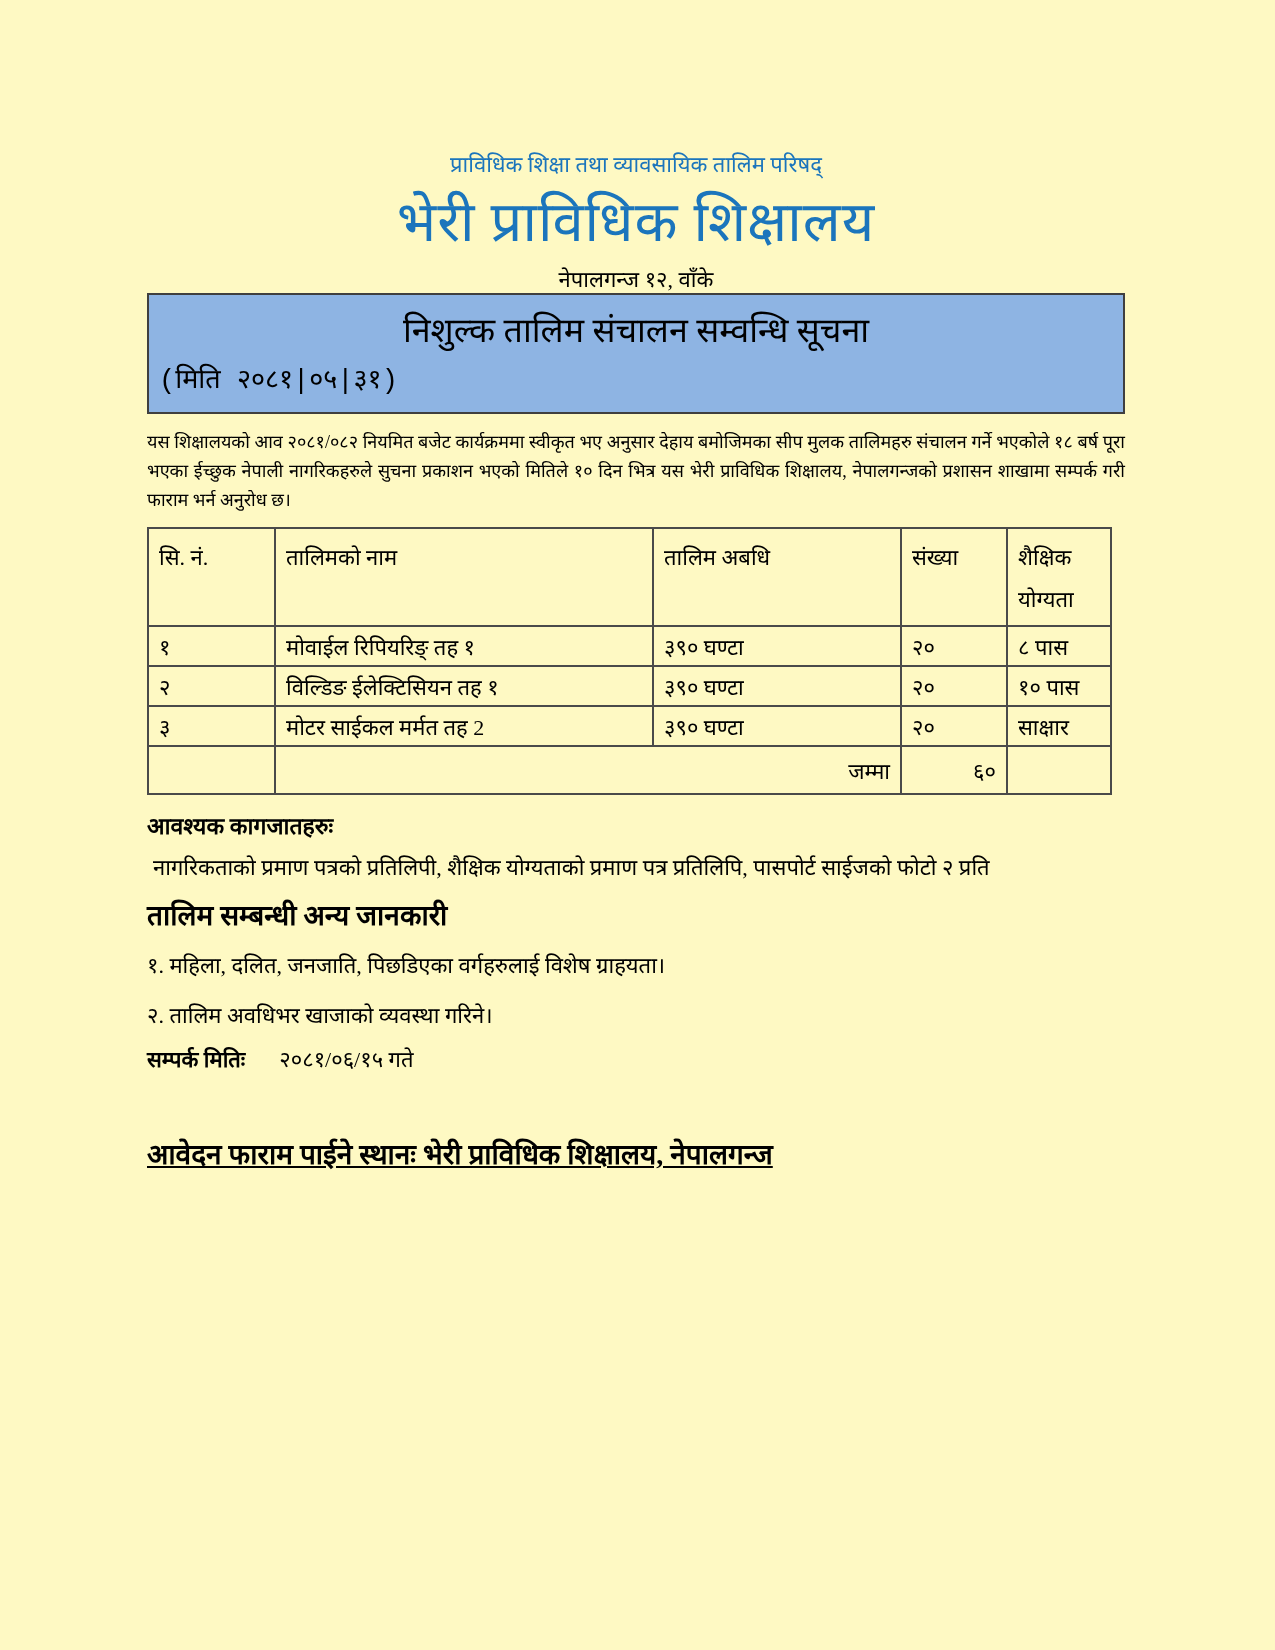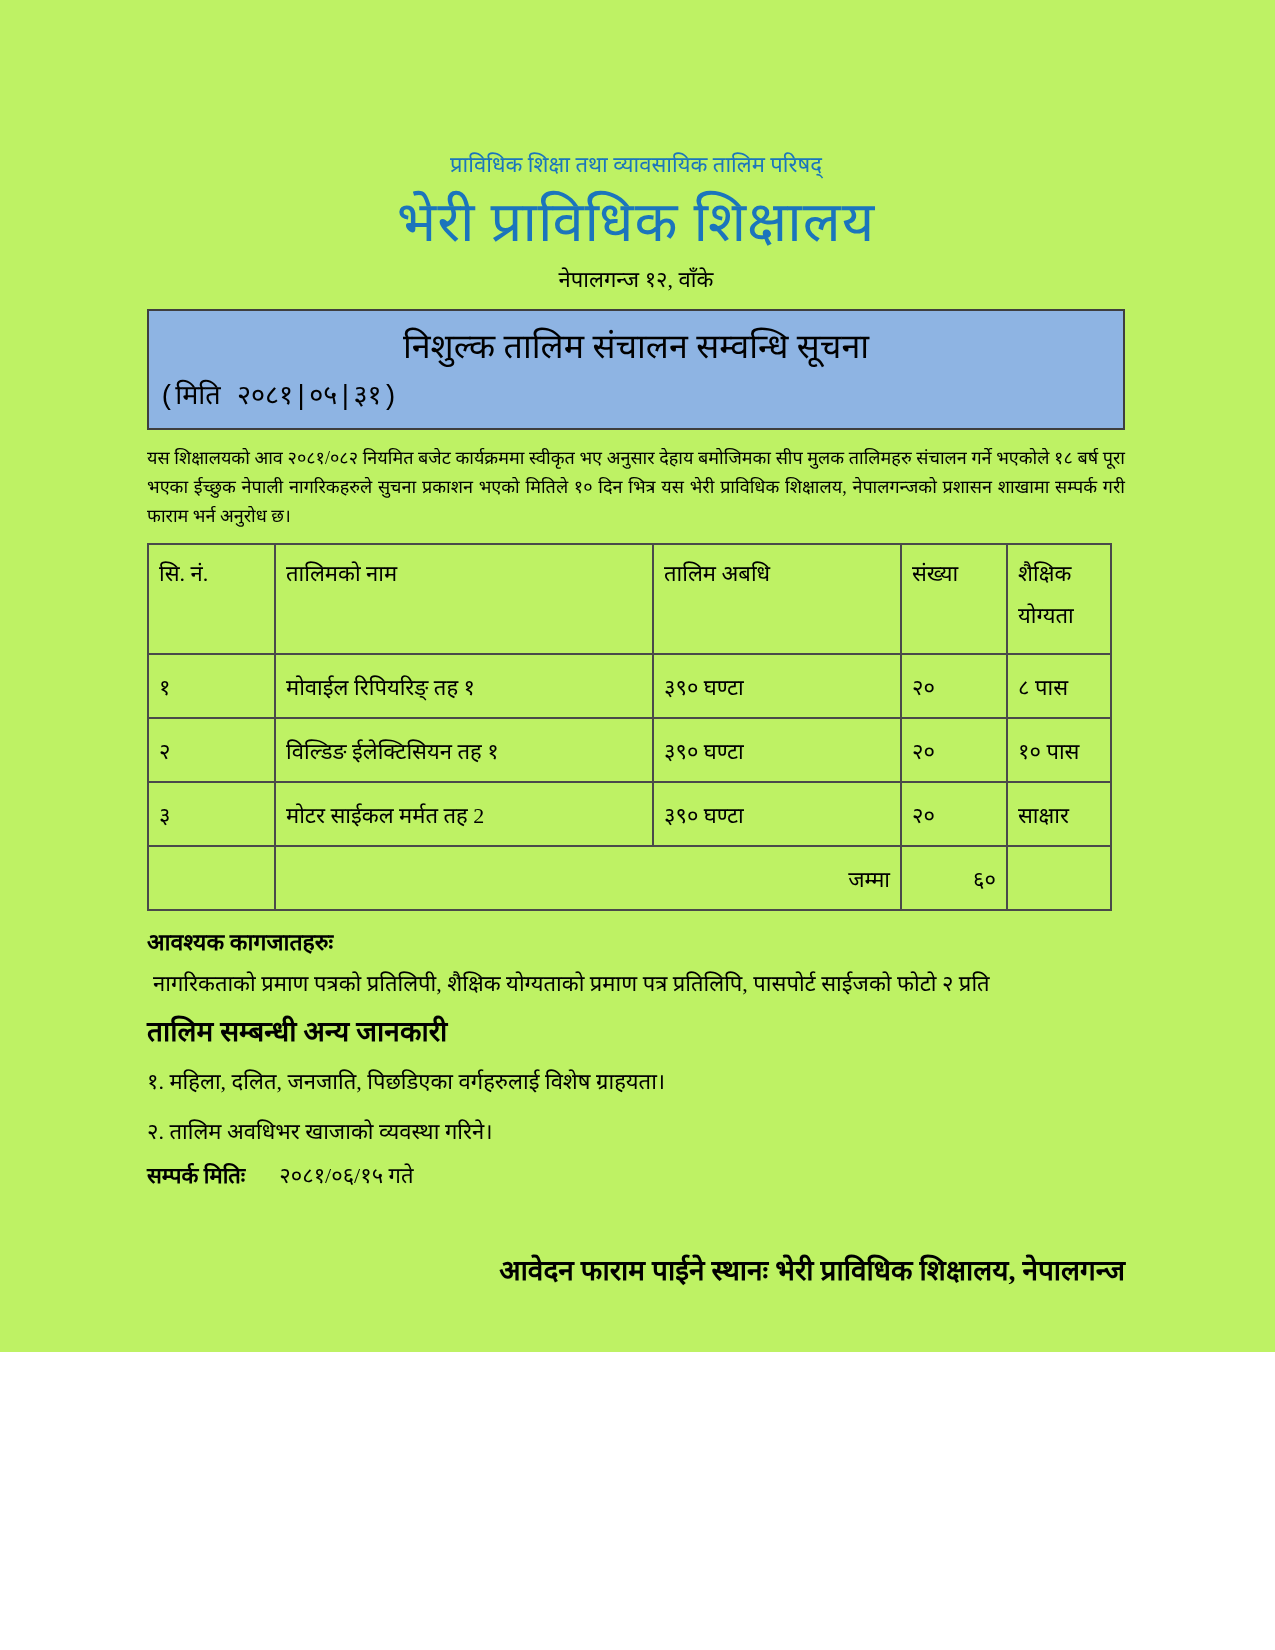--- a/index.html
+++ b/index.html
@@ -4,23 +4,23 @@
 <style>
   * { margin: 0; padding: 0; box-sizing: border-box; }
   html, body { background: #ffffff; }
   body {
     font-family: "Liberation Serif", "DejaVu Sans", serif;
     color: #000000;
   }
   .page {
     position: relative;
     width: 1275px;
-    height: 1352px;
+    height: 1650px;
     margin: 0 auto;
-    background: #bef264;
+    background: #fef9c3;
     padding: 150px 150px 0 147px;
     overflow: hidden;
   }
   .content { width: 978px; }
 
   .council-line {
     text-align: center;
     color: #1b75bc;
     font-size: 22px;
     line-height: 1.4;
@@ -32,21 +32,20 @@
     line-height: 1.25;
     margin-top: 6px;
     letter-spacing: 1px;
   }
   .address-line {
     text-align: center;
     font-size: 22px;
     margin-top: 6px;
   }
   .notice-box {
-    margin-top: 16px;
     background: #8eb4e3;
     border: 2px solid #3f3f3f;
     padding: 14px 10px 16px 10px;
   }
   .notice-title {
     text-align: center;
     font-size: 34px;
     line-height: 1.3;
   }
   .notice-date {
@@ -66,21 +65,21 @@
     border-collapse: collapse;
     width: 963px;
     table-layout: fixed;
   }
   table.training-table th,
   table.training-table td {
     border: 2px solid #4a4a4a;
     font-size: 22px;
     font-weight: normal;
     text-align: left;
-    padding: 16px 10px;
+    padding: 4px 10px;
     overflow: hidden;
   }
   table.training-table th {
     vertical-align: top;
     height: 96px;
     padding-top: 8px;
     line-height: 1.9;
   }
   table.training-table td { height: 39px; vertical-align: middle; }
   td.center { text-align: center; }
@@ -106,23 +105,24 @@
     font-size: 22px;
     line-height: 1.6;
   }
   .date-line { margin-top: 10px; font-size: 22px; line-height: 1.5; }
   .date-label { font-weight: bold; }
   .contact-gap { display: inline-block; width: 34px; }
   .interview-gap { display: inline-block; width: 6px; }
 
   .footer-line1 {
     margin-top: 58px;
-    text-align: right;
+    text-align: left;
     font-size: 28px;
     font-weight: bold;
+    text-decoration: underline;
   }
   .footer-line2 {
     margin-top: 16px;
     text-align: center;
     font-size: 28px;
     font-weight: bold;
   }
 </style>
 </head>
 <body>

